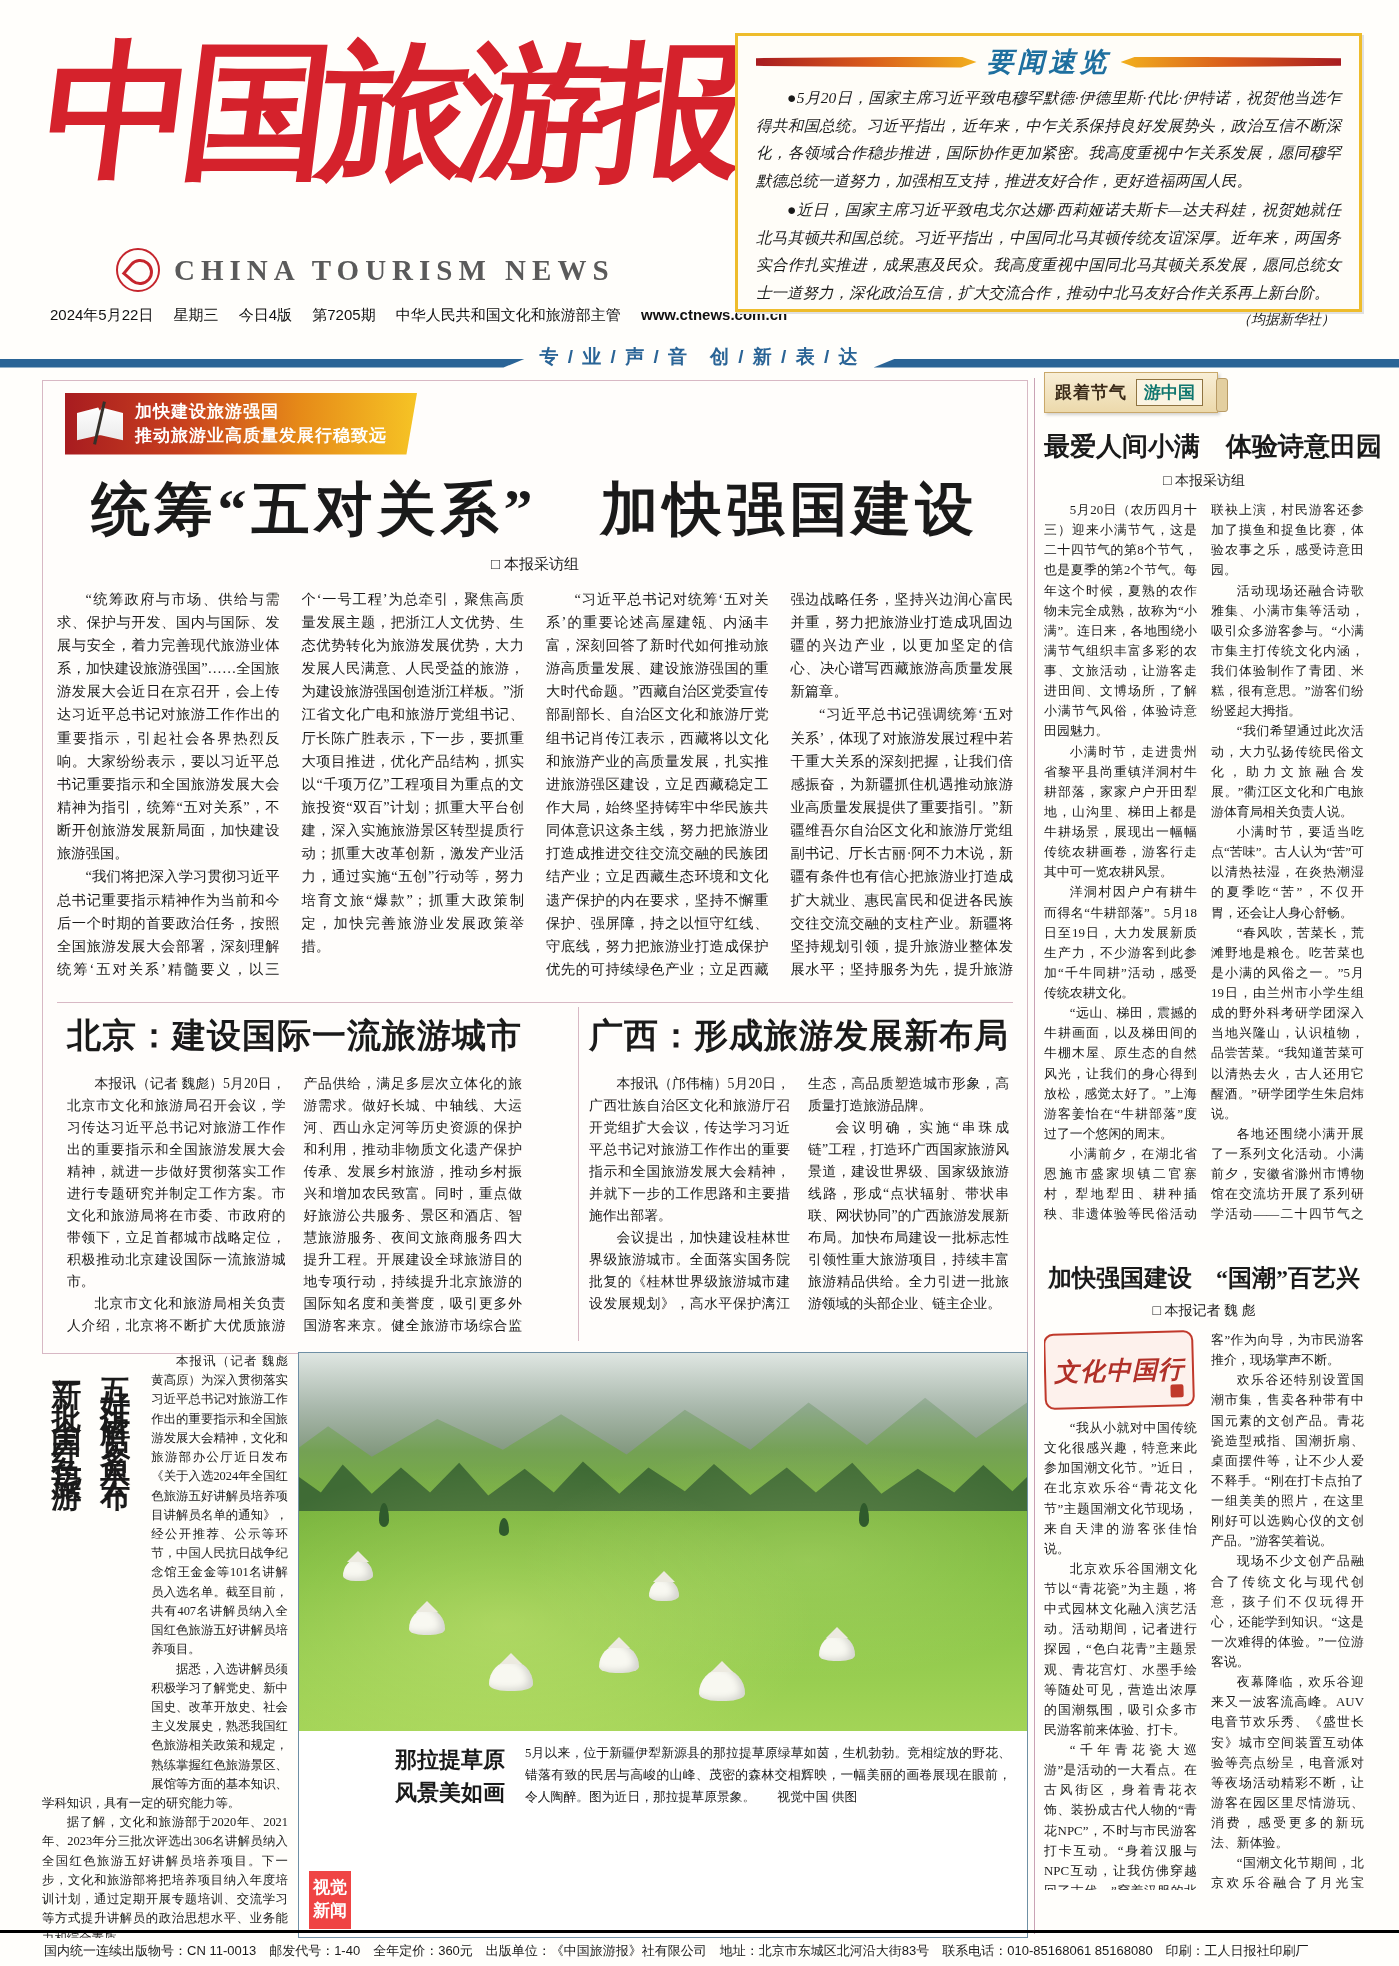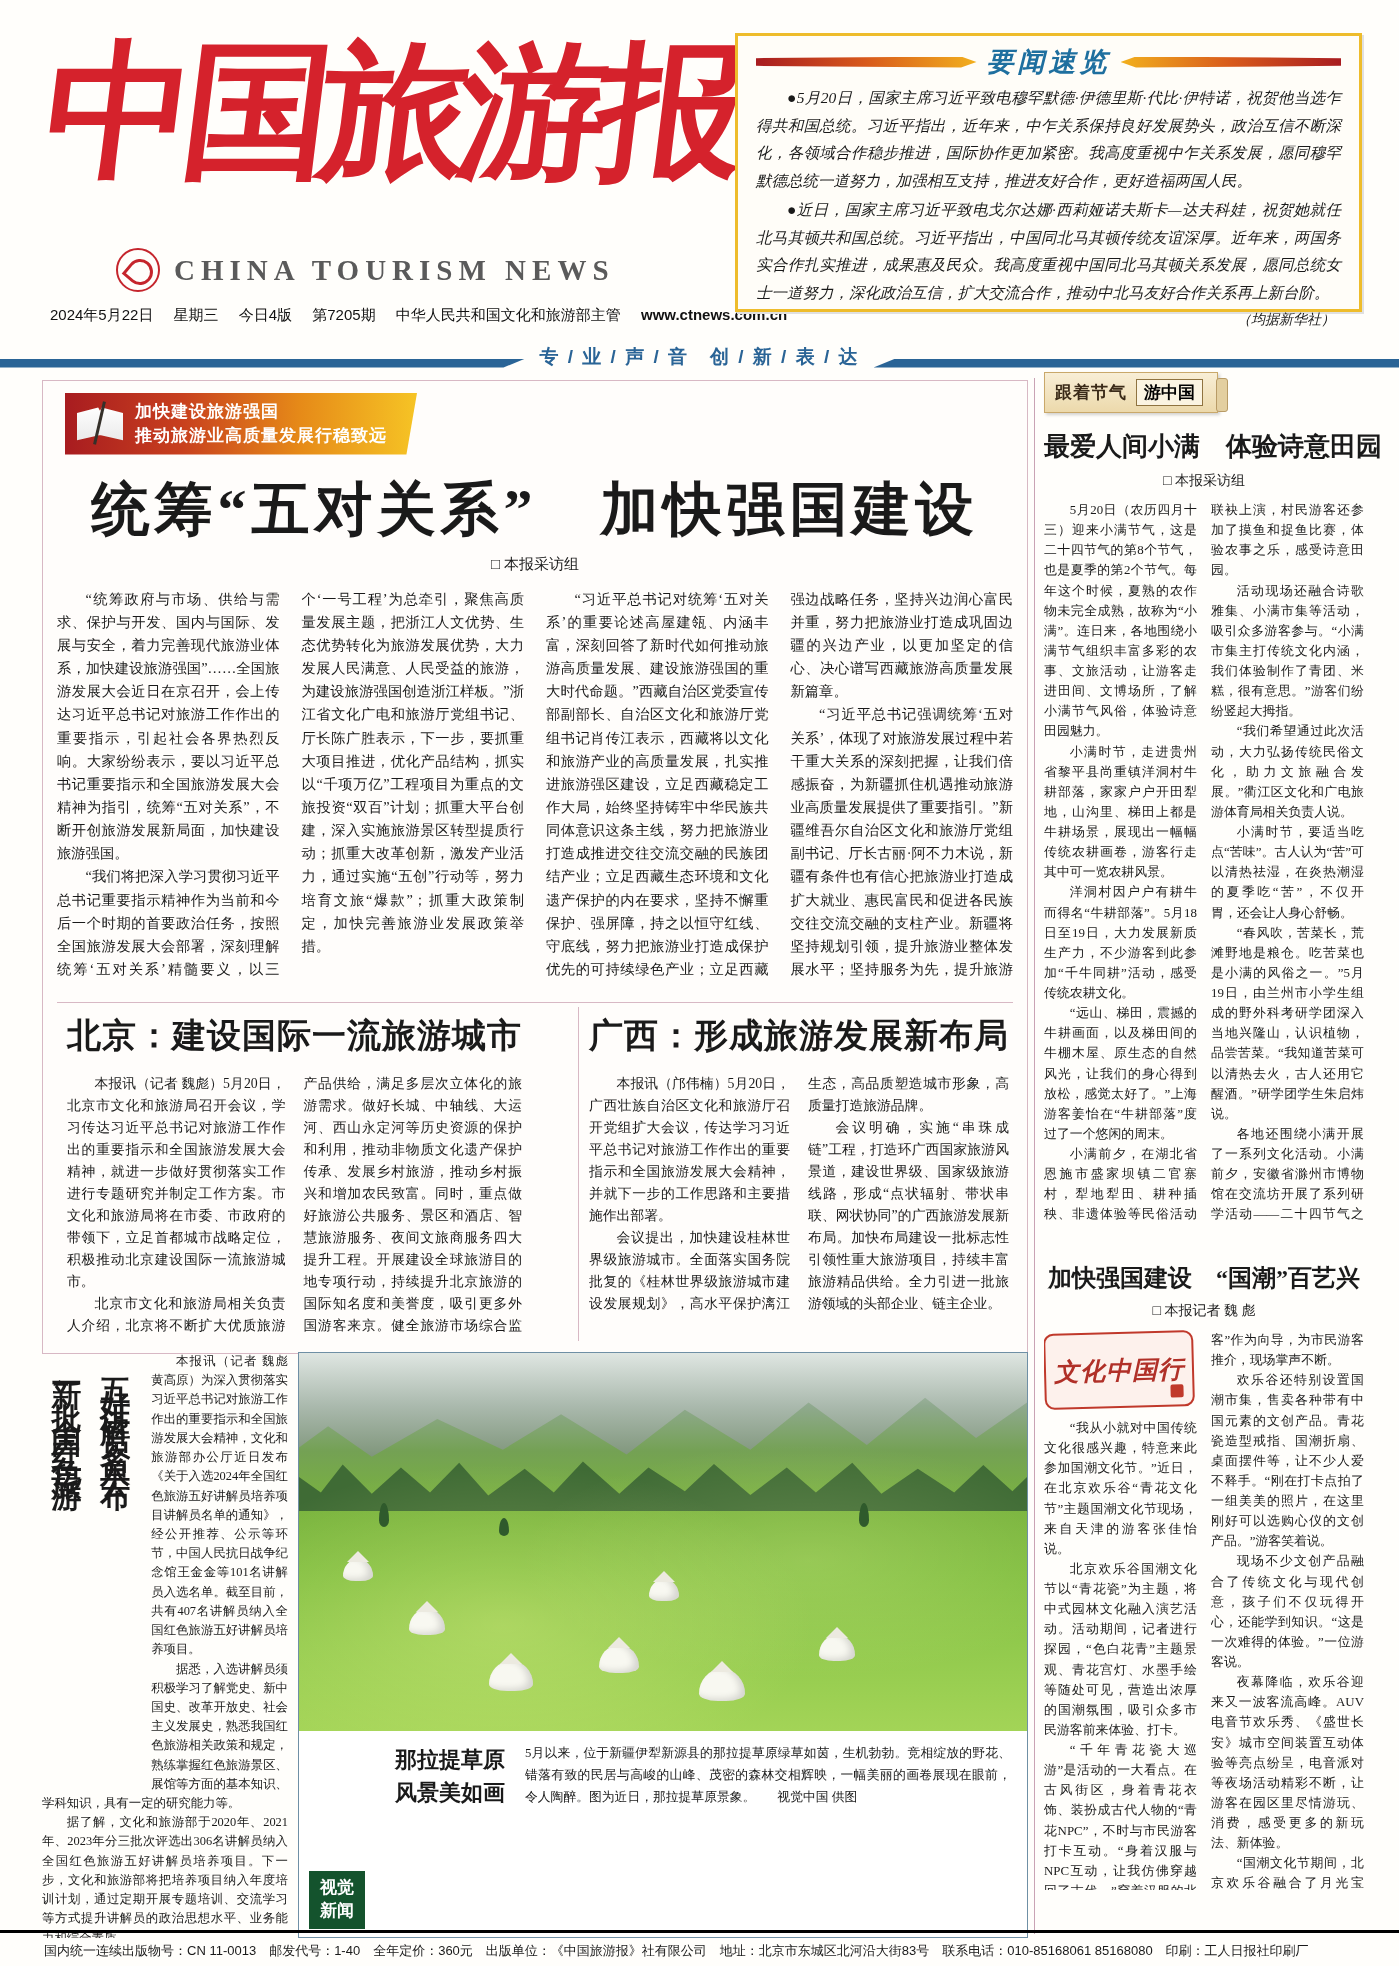--- a/index.html
+++ b/index.html
@@ -112,34 +112,34 @@
   .yurt { position:absolute; background:#f8f8f1; border-radius:50% 50% 42% 42% / 78% 78% 24% 24%;
     box-shadow:inset -5px -2px 7px rgba(0,0,0,.14); }
   .yurt::before { content:""; position:absolute; top:-8px; left:50%; transform:translateX(-50%);
     border-left:11px solid transparent; border-right:11px solid transparent; border-bottom:11px solid #eceae0; }
   .tree { position:absolute; width:10px; height:24px; background:#2f5a2c; border-radius:50% 50% 50% 50%/72% 72% 28% 28%; }
   .caption-row { display:flex; align-items:center; gap:20px; padding:12px 16px 12px 96px; }
   .caption-title { font-size:22px; font-weight:bold; line-height:1.5; white-space:nowrap; }
   .caption-text { flex:1; font-size:12.8px; line-height:1.7; text-align:justify; }
   .credit { white-space:nowrap; margin-left:22px; }
   .visual-label {
-    position:absolute; left:10px; bottom:8px; width:56px; background:#14532d; color:#fff;
+    position:absolute; left:10px; bottom:8px; width:42px; background:#ef4444; color:#fff;
     font-weight:bold; font-size:17px; text-align:center; line-height:1.35; padding:6px 2px;
     font-family:"Liberation Sans","DejaVu Sans",sans-serif;
   }
   
   .v-rule { position:absolute; left:1034px; top:378px; width:1px; height:1556px; background:#c9a3b4; }
   .right-col { position:absolute; left:1044px; top:372px; width:320px; }
   .badge {
     display:inline-flex; align-items:center; gap:9px; position:relative;
     background:linear-gradient(180deg,#f8eed6,#ecd9ab); border:1px solid #c9a86a;
     padding:6px 14px 6px 10px; box-shadow:2px 2px 3px rgba(0,0,0,.18);
   }
   .badge-text1 { font-size:17px; font-weight:bold; color:#3a2a18; letter-spacing:1px; }
-  .badge-chip { background:#fbf4e2; border:1px solid #8f7340; color:#000000; font-weight:bold; font-size:17px; padding:1px 7px; }
+  .badge-chip { background:#fbf4e2; border:1px solid #8f7340; color:#0f766e; font-weight:bold; font-size:17px; padding:1px 7px; }
   .badge-roll { position:absolute; right:-11px; top:5px; width:12px; height:34px; background:#e3cfa0; border:1px solid #b89b66; border-radius:3px; }
   .xiaoman-headline { font-size:26px; font-weight:bold; text-align:center; margin-top:16px; white-space:nowrap; }
   .sub-byline { text-align:center; font-size:14px; margin:8px 0 10px; }
   .xiaoman-body { column-count:2; column-gap:14px; height:744px; overflow:hidden; font-size:12.9px; line-height:1.56; text-align:justify; }
   .qinghua-headline { font-size:24px; font-weight:bold; text-align:center; margin-top:18px; white-space:nowrap; }
   .qinghua-cols { display:flex; gap:14px; margin-top:8px; }
   .q-col { width:153px; height:560px; overflow:hidden; font-size:12.9px; line-height:1.56; text-align:justify; }
   .stamp {
     width:150px; height:76px; border:2px solid #c0392b; border-radius:10px; background:#fdf1ec;
     display:flex; align-items:center; justify-content:center; margin:2px 0 10px; position:relative; transform:rotate(-1.5deg);

